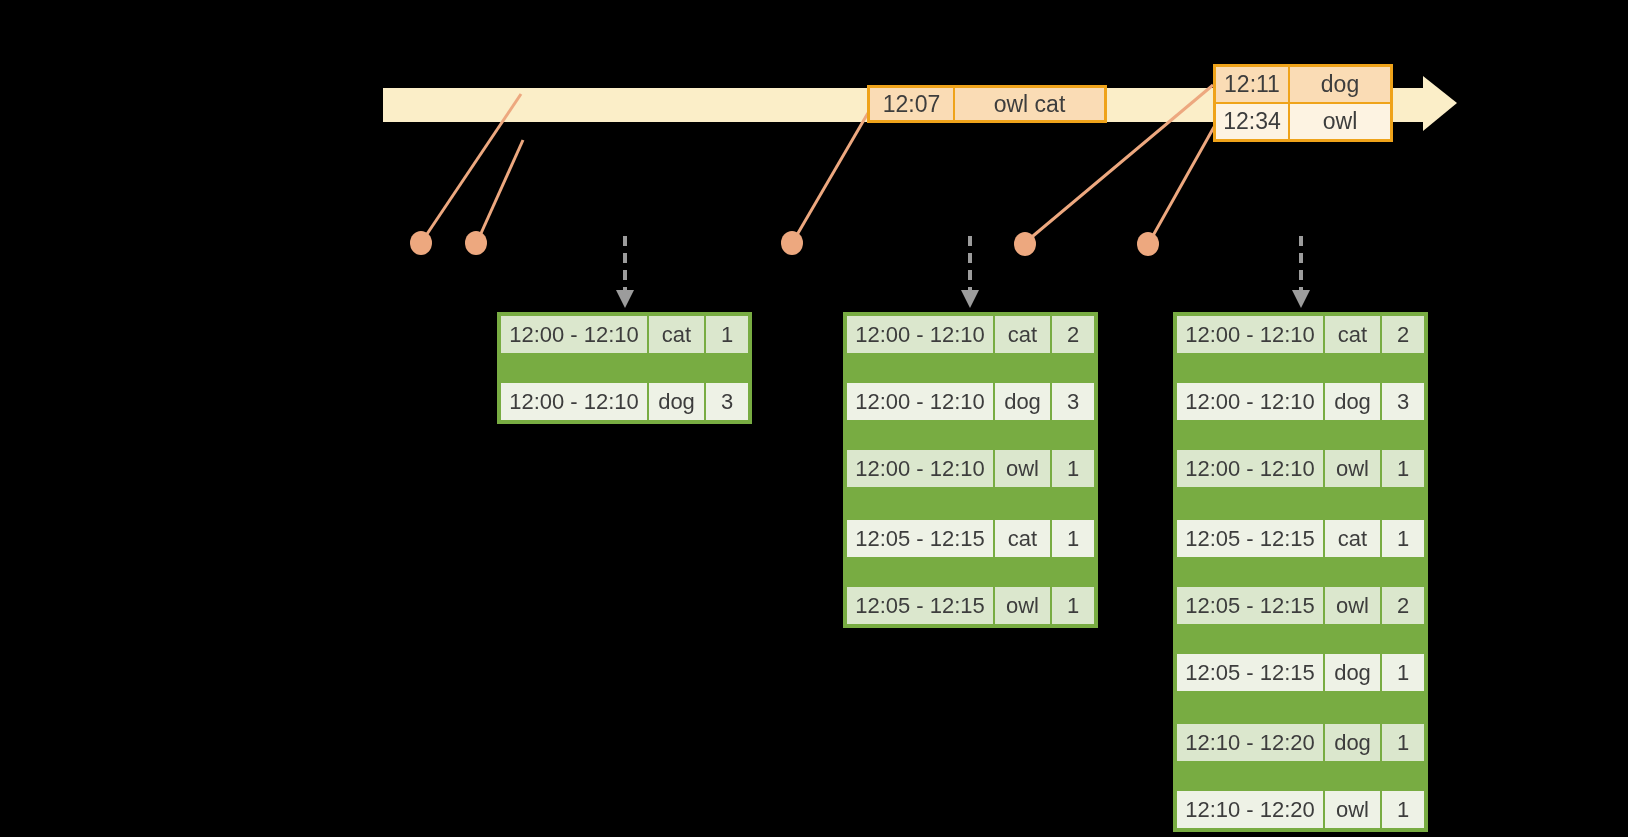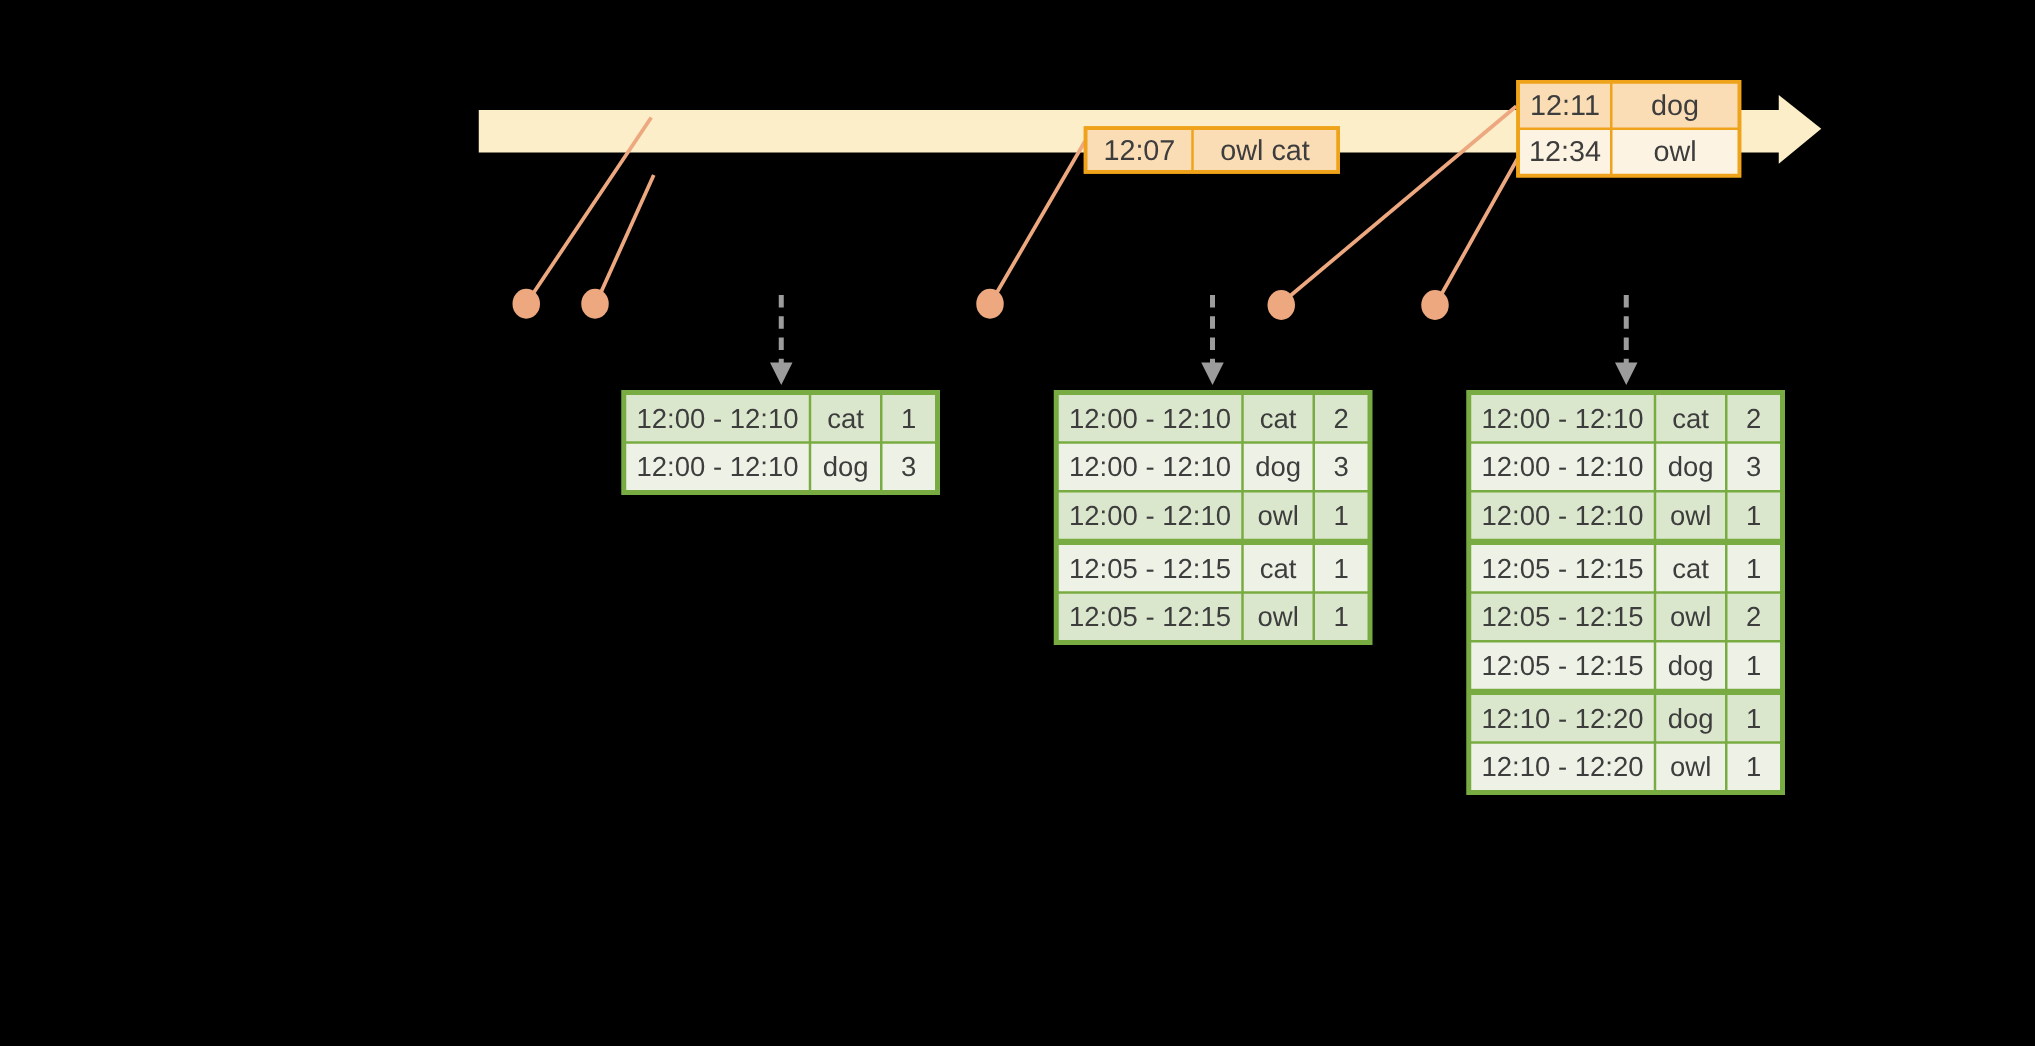--- a/index.html
+++ b/index.html
@@ -31,21 +31,21 @@
     position:absolute;display:grid;gap:2px;background:var(--event-border);
     border:3px solid var(--event-border);box-sizing:border-box;z-index:2;
   }
   .ecell{display:flex;align-items:center;justify-content:center;font-size:23px;}
   .ecell.r1{background:var(--event-row1);}
   .ecell.r2{background:var(--event-row2);}
 
   
   .rtable{
     position:absolute;background:var(--green-border);padding:4px;
-    display:flex;flex-direction:column;z-index:2;
+    display:flex;flex-direction:column;z-index:2;gap:28px;
   }
   .rrow{display:grid;grid-template-columns:146px 55px 42px;gap:2px;height:37px;margin-top:2px;}
   .rrow:first-child{margin-top:0;}
   .rrow.group-start{margin-top:5px;}
   .rcell{display:flex;align-items:center;justify-content:center;font-size:22px;}
   .rrow.odd  .rcell{background:var(--green-row-odd);}
   .rrow.even .rcell{background:var(--green-row-even);}
 </style>
 </head>
 <body>
@@ -71,21 +71,21 @@
 
     <line class="dash" x1="625" y1="236" x2="625" y2="291"></line>
     <polygon class="dash-head" points="616,290 634,290 625,308"></polygon>
     <line class="dash" x1="970" y1="236" x2="970" y2="291"></line>
     <polygon class="dash-head" points="961,290 979,290 970,308"></polygon>
     <line class="dash" x1="1301" y1="236" x2="1301" y2="291"></line>
     <polygon class="dash-head" points="1292,290 1310,290 1301,308"></polygon>
   </svg>
 
 
-  <div class="etable" style="left:867px;top:85px;width:205px;height:38px;grid-template-columns:83px 1fr;grid-template-rows:1fr;margin-top:16px;">
+  <div class="etable" style="left:867px;top:85px;width:240px;height:38px;grid-template-columns:83px 1fr;grid-template-rows:1fr;">
     <div class="ecell r1">12:07</div>
     <div class="ecell r1">owl cat</div>
   </div>
 
   <div class="etable" style="left:1213px;top:64px;width:180px;height:78px;grid-template-columns:72px 1fr;grid-template-rows:1fr 1fr;">
     <div class="ecell r1">12:11</div>
     <div class="ecell r1">dog</div>
     <div class="ecell r2">12:34</div>
     <div class="ecell r2">owl</div>
   </div>

